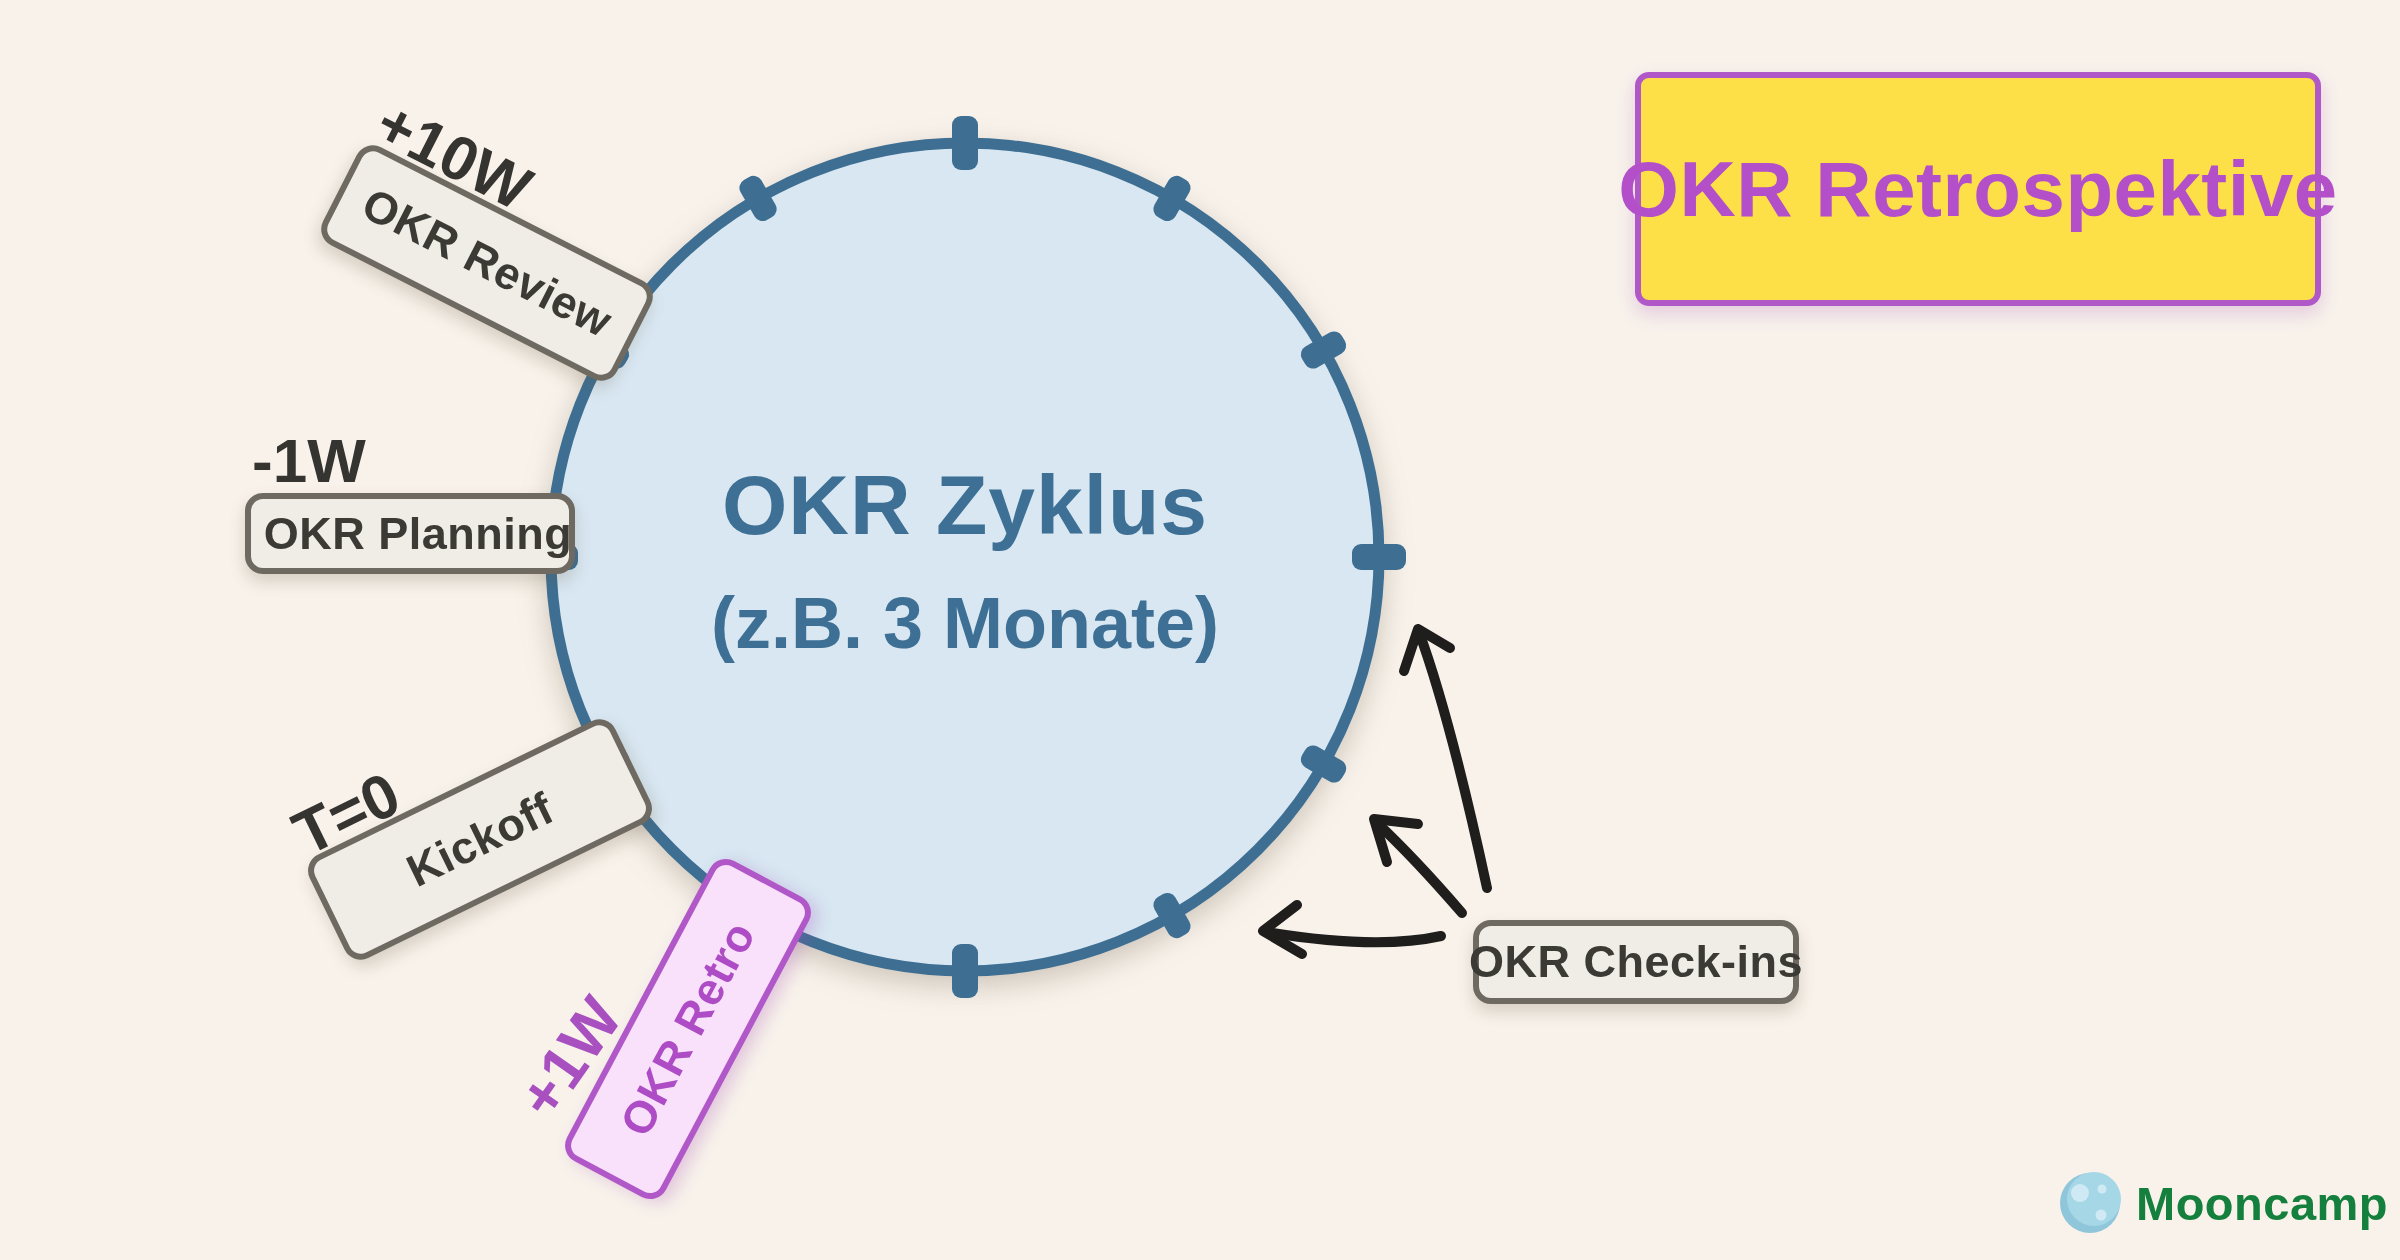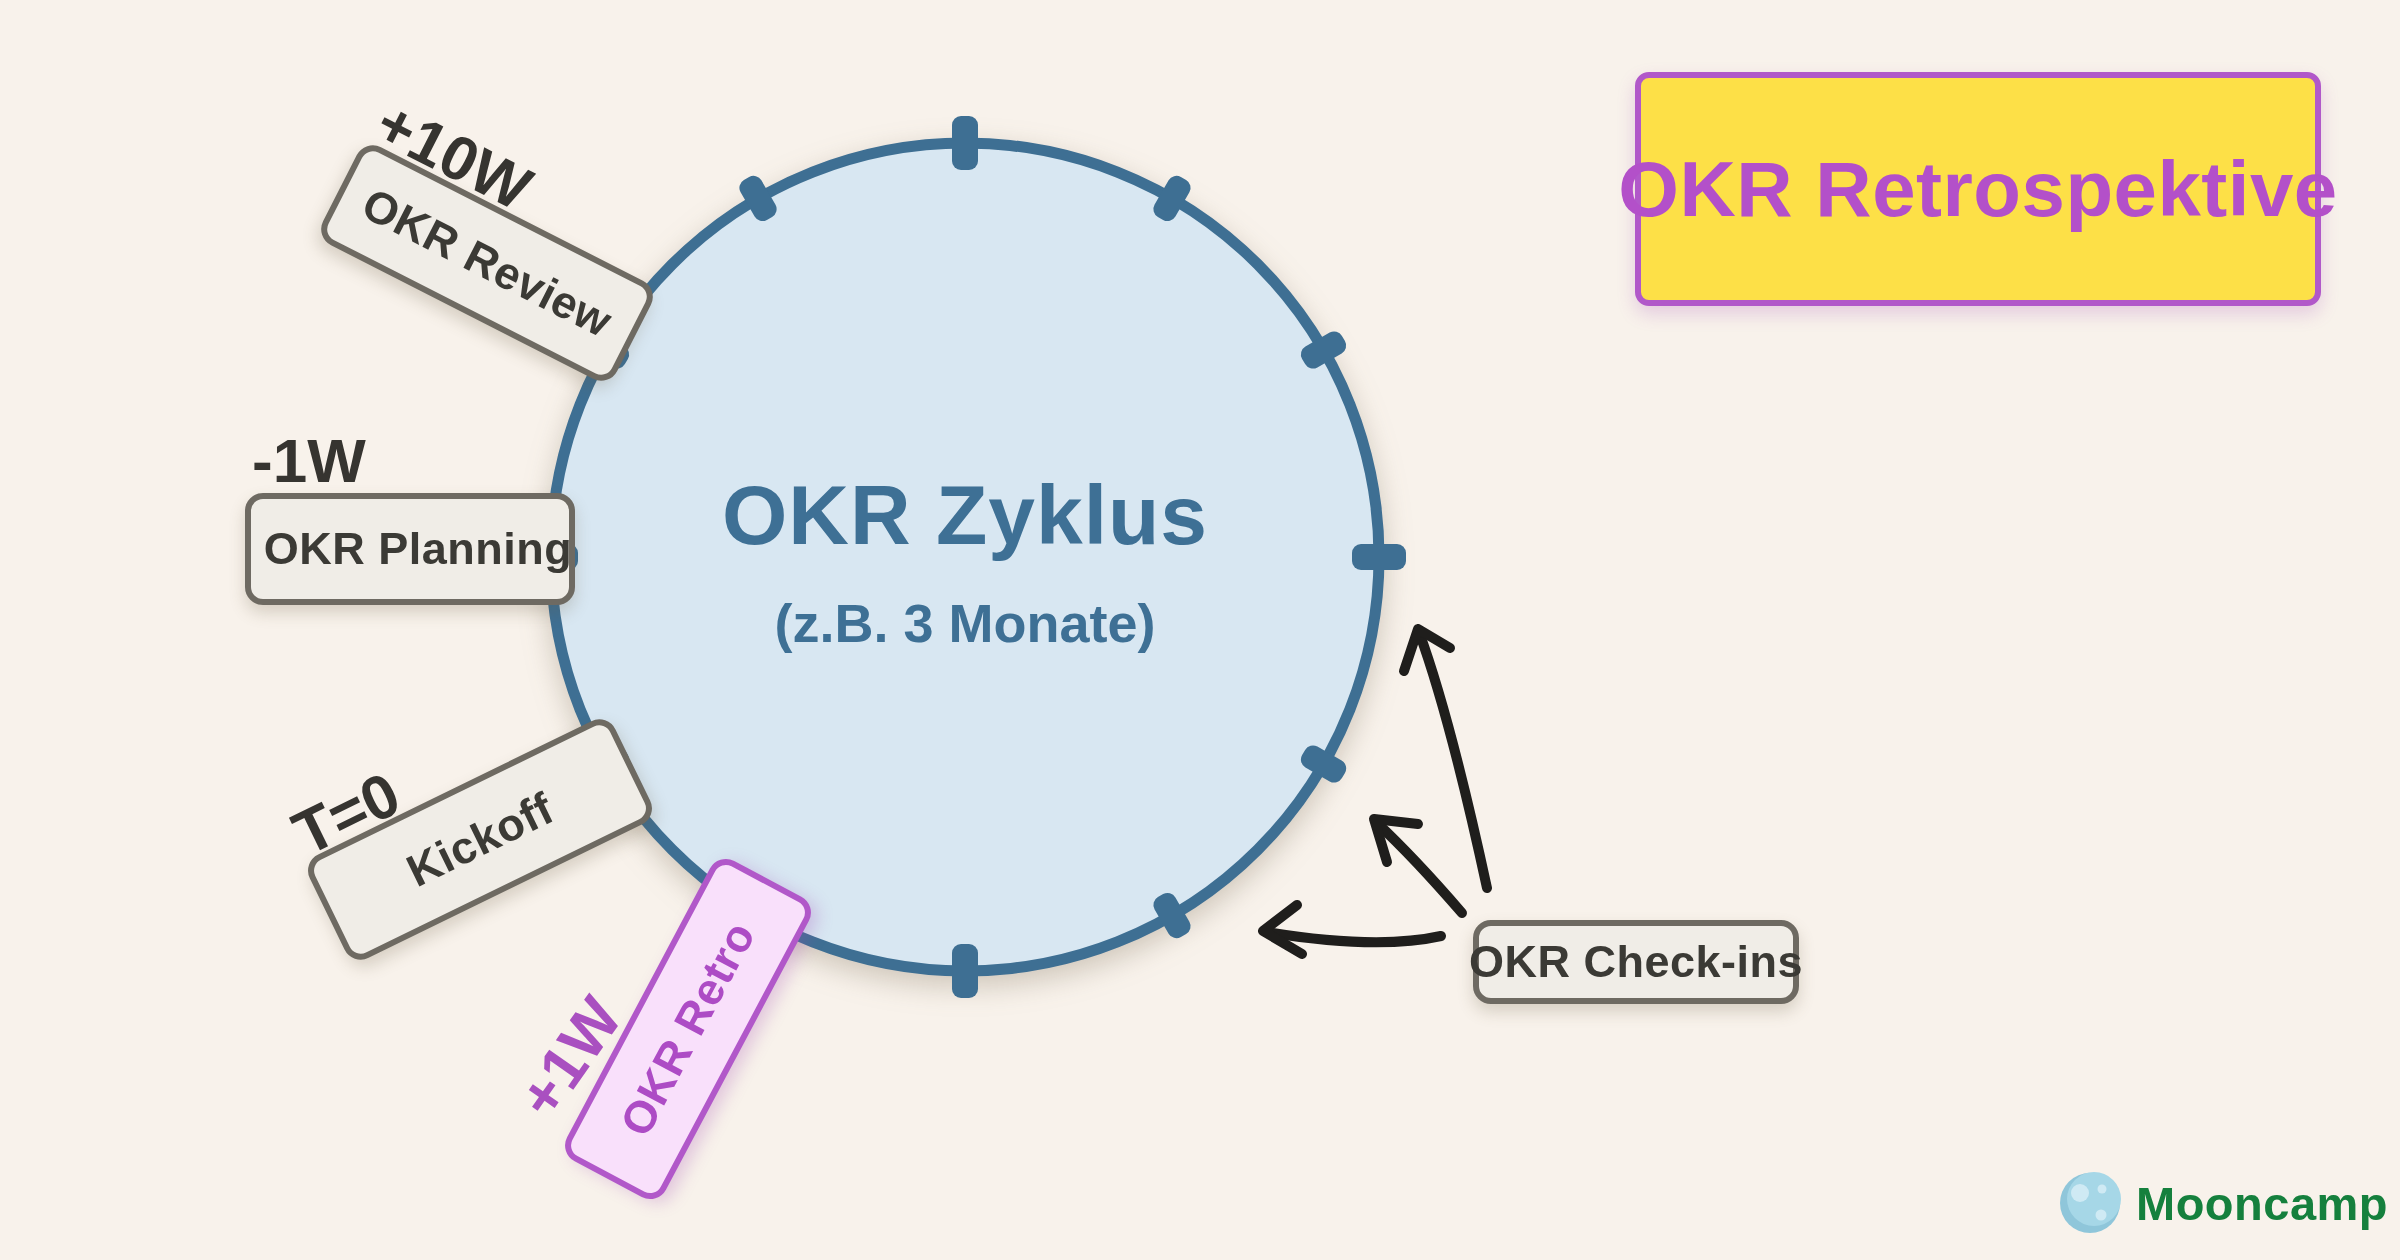--- a/index.html
+++ b/index.html
@@ -21,21 +21,21 @@
     box-shadow:0 8px 16px rgba(100,85,60,.22);
   }
   .node.pink{
     background:#f9e0fb;border:6px solid #b158c9;color:#ad4cc5;
     box-shadow:0 8px 16px rgba(160,70,180,.25);
   }
   .node-label{font-size:45px;font-weight:700;white-space:nowrap;}
 
   
   .box-review  {left:322px;top:208px;width:330px;height:110px;transform:rotate(27deg);}
-  .box-planning{left:245px;top:493px;width:330px;height:112px;padding-left:16px;}
+  .box-planning{left:245px;top:493px;width:330px;height:81px;padding-left:16px;}
   .box-kickoff {left:310px;top:782px;width:340px;height:115px;transform:rotate(-26deg);}
   .box-retro   {left:518px;top:973px;width:340px;height:112px;transform:rotate(-62deg);}
   .box-checkins{left:1473px;top:920px;width:326px;height:84px;}
 
   
   .time-label{
     position:absolute;font-weight:800;font-size:62px;color:#363430;
     white-space:nowrap;transform-origin:center;
   }
   .tl-review  {left:372px;top:120px;transform:rotate(27deg);}
@@ -43,21 +43,21 @@
   .tl-kickoff {left:292px;top:778px;transform:rotate(-26deg);}
   .tl-retro   {left:505px;top:1022px;transform:rotate(-55deg);color:#a950c0;}
 
   
   .cycle-text{
     position:absolute;left:965px;top:560px;transform:translate(-50%,-50%);
     display:flex;flex-direction:column;align-items:center;gap:28px;
     color:#3e7095;text-align:center;
   }
   .cycle-title{font-size:84px;font-weight:700;letter-spacing:1px;white-space:nowrap;}
-  .cycle-subtitle{font-size:54px;font-weight:700;white-space:nowrap;}
+  .cycle-subtitle{font-size:72px;font-weight:700;white-space:nowrap;}
 
   
   .title-box{
     position:absolute;left:1635px;top:72px;width:686px;height:234px;
     background:#fde047;border:6px solid #b158c9;border-radius:14px;
     box-sizing:border-box;display:flex;align-items:center;justify-content:center;
     box-shadow:0 8px 18px rgba(160,70,180,.22);
   }
   .title-box-label{
     font-size:78px;font-weight:800;color:#b350c9;white-space:nowrap;letter-spacing:.5px;

